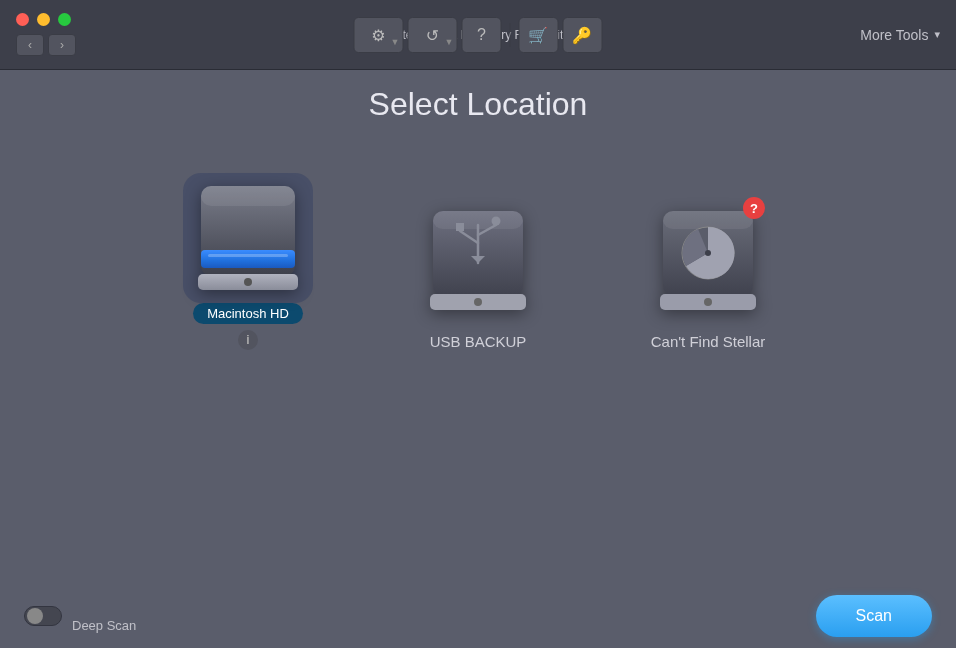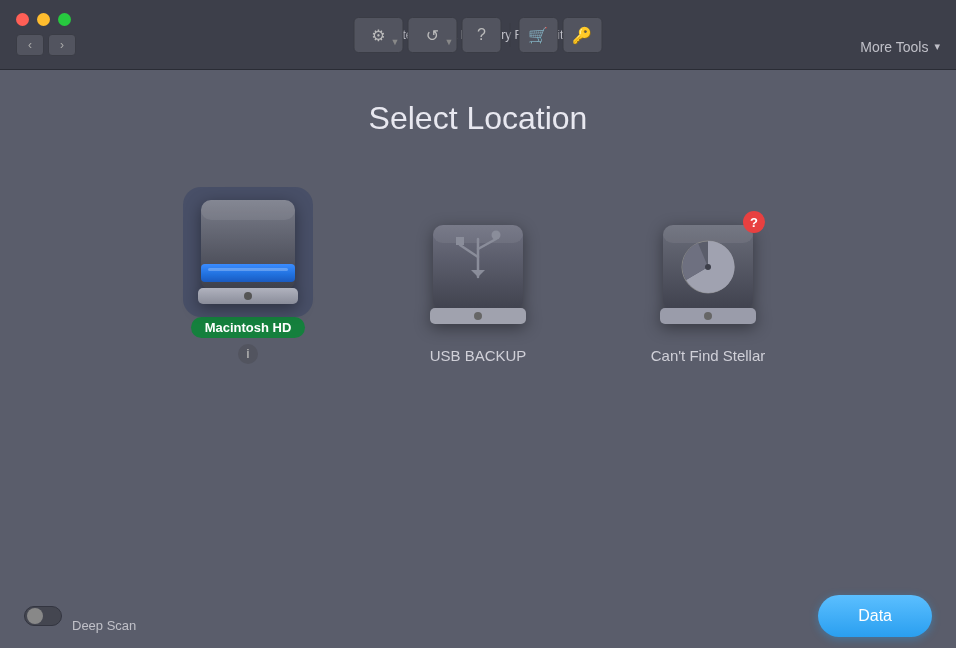--- a/index.html
+++ b/index.html
@@ -124,30 +124,29 @@
       position: absolute;
       right: 16px;
       top: 50%;
       transform: translateY(-50%);
       display: flex;
       align-items: center;
       gap: 6px;
       color: #c0c0c8;
       font-size: 14px;
       cursor: pointer;
-      margin-top: 12px;
     }
 
     
     .main-content {
       height: calc(648px - 70px);
       display: flex;
       flex-direction: column;
       align-items: center;
-      padding-top: 30px;
+      padding-top: 16px;
     }
 
     .page-title {
       color: #e8e8f0;
       font-size: 32px;
       font-weight: 300;
       margin-bottom: 50px;
     }
 
     
@@ -184,26 +183,26 @@
     }
 
     .drive-label {
       margin-top: 8px;
       font-size: 15px;
       color: #d0d0d8;
       text-align: center;
     }
 
     .drive-label-selected {
-      background: #15803d;
+      background: #0c4a6e;
       color: white;
       padding: 3px 14px;
       border-radius: 12px;
       font-size: 13px;
-      font-weight: 700;
+      font-weight: 400;
     }
 
     .drive-info-badge {
       margin-top: 6px;
       width: 20px;
       height: 20px;
       background: #52545f;
       border-radius: 50%;
       display: flex;
       align-items: center;
@@ -466,14 +465,14 @@
   </div>
 </div>
 
 <div class="bottom-bar">
   <div class="deep-scan-toggle">
     <div class="toggle-switch">
       <div class="toggle-knob"></div>
     </div>
     <span class="deep-scan-label">Deep Scan</span>
   </div>
-  <button class="scan-button">Data</button>
+  <button class="scan-button">Scan</button>
 </div>
 
 </body></html>

